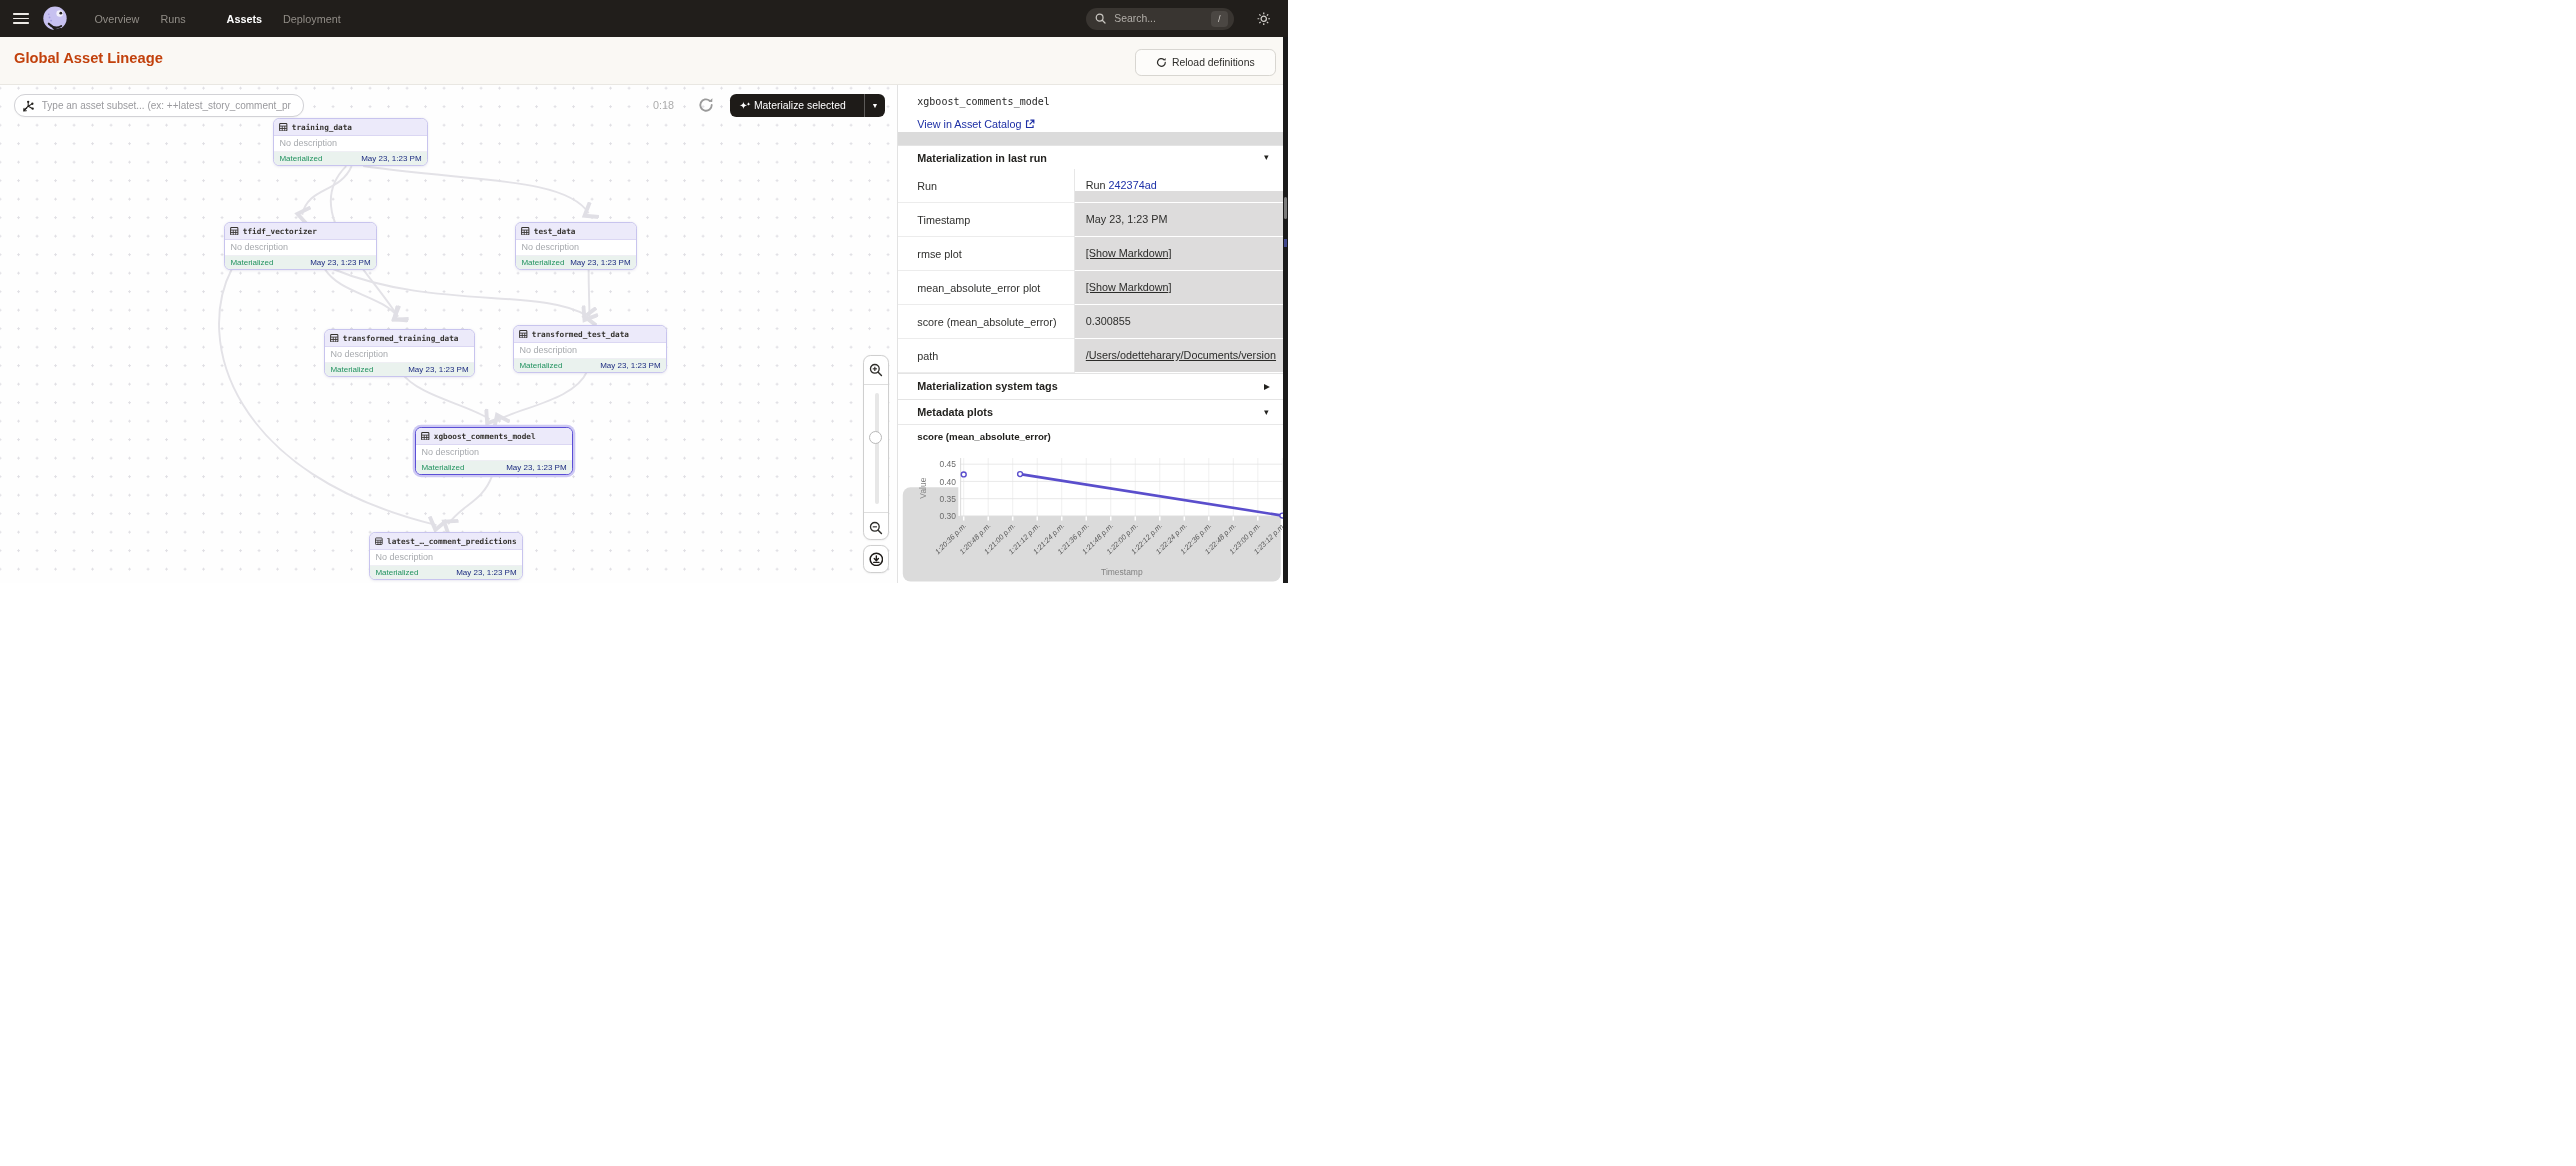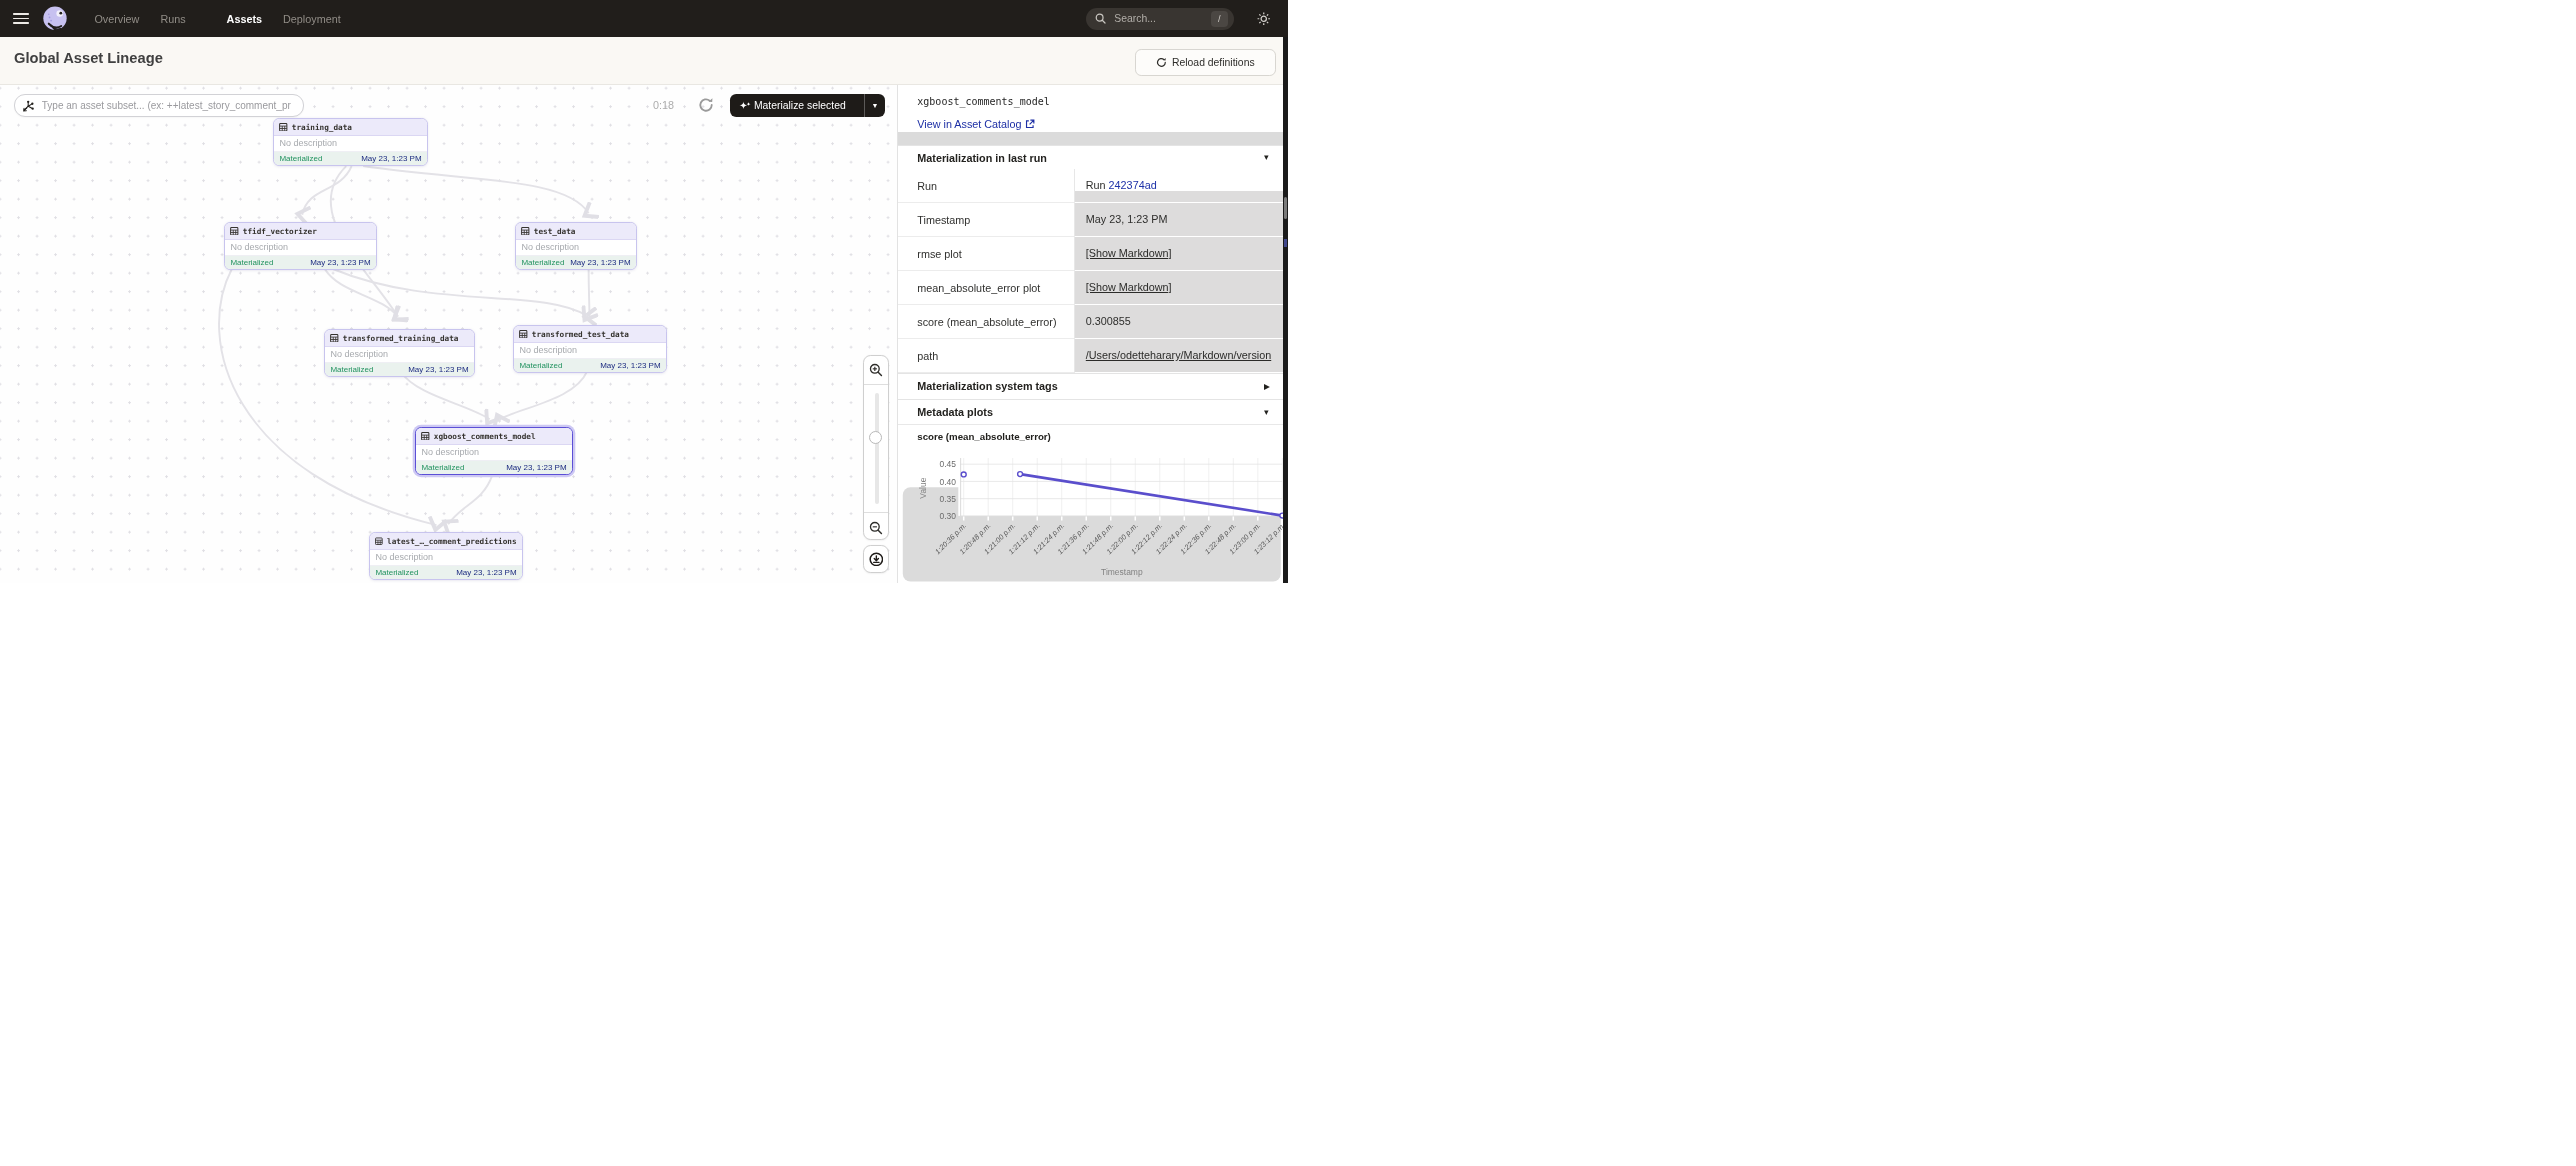--- a/index.html
+++ b/index.html
@@ -15,21 +15,21 @@
   .navlink{color:#918D87;cursor:pointer;}
   .navlink.active{color:#FFFFFF;font-weight:700;margin-left:20px;}
   #searchpill{position:absolute;right:54px;top:7.7px;width:148px;height:22.4px;border-radius:11.6px;background:#393531;display:flex;align-items:center;}
   #searchpill input{background:transparent;border:none;outline:none;color:#D8D4CF;font-size:10.4px;width:85px;}
   #searchpill input::placeholder{color:#B2AEA9;}
   #slashbadge{position:absolute;right:6.2px;top:3.1px;width:17px;height:16px;border-radius:3.9px;background:#4B4743;color:#CFCBC6;font-size:9.3px;display:flex;align-items:center;justify-content:center;}
   #gearbtn{position:absolute;right:17px;top:10.8px;width:15.5px;height:15.5px;cursor:pointer;}
 
   
   #pagehead{position:absolute;left:0;top:37px;width:1288px;height:48px;background:#FAF8F4;border-bottom:0.8px solid #E9E7E2;box-sizing:border-box;}
-  #pagetitle{position:absolute;left:14px;top:13px;font-size:14.7px;font-weight:700;color:#404040;}
+  #pagetitle{position:absolute;left:14px;top:13px;font-size:14.7px;font-weight:700;color:#c2410c;}
   #reloadbtn{position:absolute;right:12.4px;top:11.6px;height:27px;padding:0 20px;border:0.8px solid #D8D6D1;border-radius:6.2px;background:#FDFCFA;display:flex;align-items:center;gap:5.4px;font-size:10.4px;color:#2E2D2A;cursor:pointer;box-sizing:border-box;}
 
   
   #graph{position:absolute;left:0;top:85px;width:897px;height:498px;background:#FEFEFE;overflow:hidden;
     background-image:radial-gradient(circle,#E0DFE4 1.2px,transparent 1.3px);background-size:18.5px 18.5px;background-position:9.3px 12.4px;}
   #edges{position:absolute;left:0;top:0;}
   #subsetwrap{position:absolute;left:14px;top:9.3px;width:290px;height:23px;border:0.8px solid #D2D2D6;border-radius:11px;background:#fff;display:flex;align-items:center;box-sizing:border-box;box-shadow:0 0.8px 1.5px rgba(0,0,0,.04);}
   #subsetwrap svg{margin:0 5.4px 0 7px;flex:none;}
   #subsetwrap input{border:none;outline:none;font-size:10px;color:#333;width:255px;background:transparent;}
   #subsetwrap input::placeholder{color:#9A9A9E;}
@@ -375,21 +375,21 @@
         <div class="mrow">
     <div class="mlabel">mean_absolute_error plot</div>
     <div class="mvalue"><span class="darklink">[Show Markdown]</span></div>
   </div>
         <div class="mrow">
     <div class="mlabel">score (mean_absolute_error)</div>
     <div class="mvalue">0.300855</div>
   </div>
         <div class="mrow">
     <div class="mlabel">path</div>
-    <div class="mvalue"><span class="darklink">/Users/odetteharary/Markdown/version</span></div>
+    <div class="mvalue"><span class="darklink">/Users/odetteharary/Documents/version</span></div>
   </div>
       </div>
 
     <div id="sec-systags" class="sec">
       <span>Materialization system tags</span>
       <span class="caret">▶</span>
     </div>
     <div id="sec-metaplots" class="sec">
       <span>Metadata plots</span>
       <span class="caret">▼</span>

